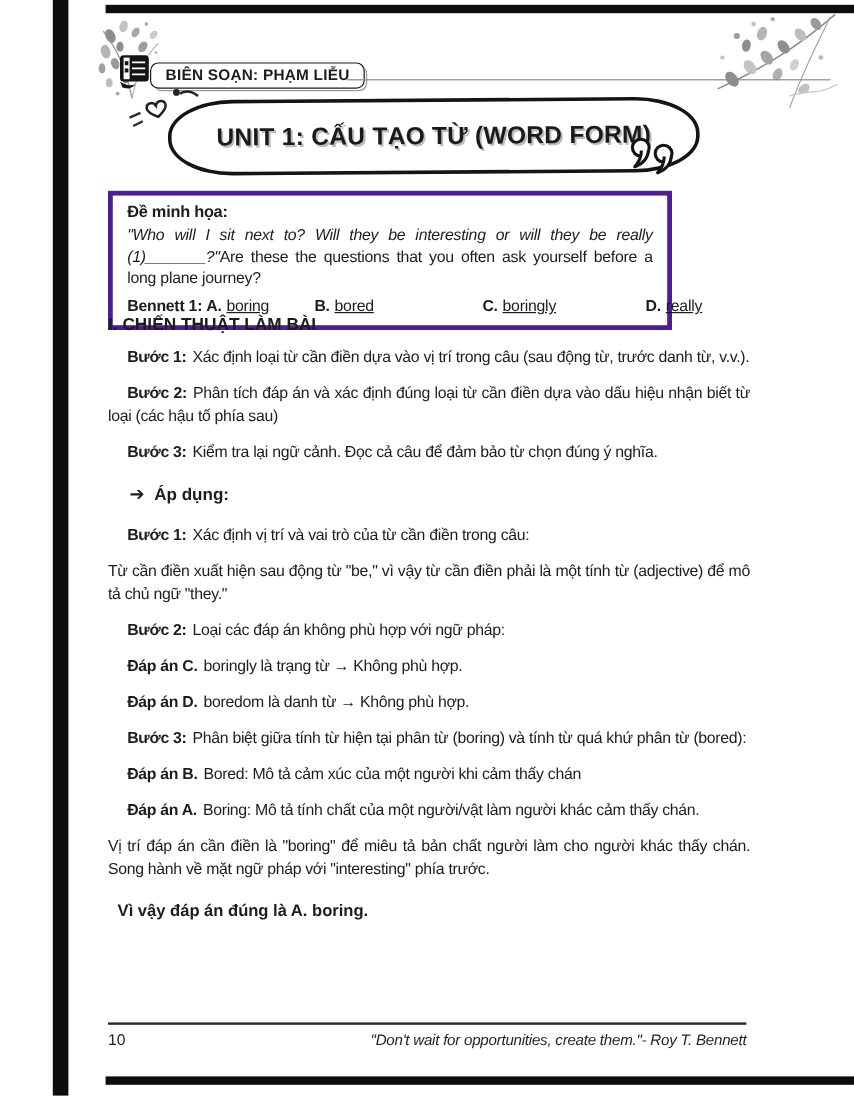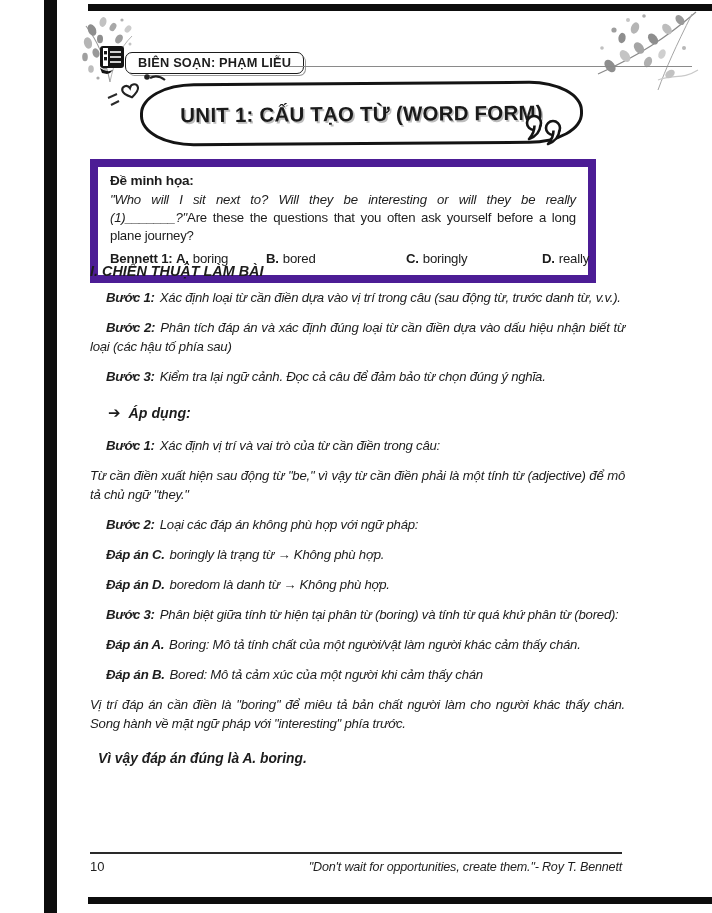--- a/index.html
+++ b/index.html
@@ -34,32 +34,32 @@
     transform:rotate(-.4deg);background:#fff;
   }
   .bubble-title{
     font-weight:bold;font-size:20.5px;letter-spacing:.2px;color:#1a1a1a;
     text-shadow:1.6px 1.8px 0 #bdbdbd;white-space:nowrap;
   }
   .heart-deco{position:absolute;left:106px;top:71px;}
   .quote-deco{position:absolute;left:524px;top:113px;}
   
   .example-box{
-    position:absolute;left:90px;top:159px;width:506px;box-sizing:border-box;
-    border:8px solid #4c1d95;background:#fff;padding:6px 12px 9px 12px;
+    position:absolute;left:90px;top:159px;width:470px;box-sizing:border-box;
+    border:4px solid #4c1d95;background:#fff;padding:6px 12px 9px 12px;
     font-size:13.2px;letter-spacing:-.2px;
   }
   .example-box .bx-head{font-weight:bold;font-size:13.6px;margin:0 0 3px 0;}
   .example-box .bx-quote{margin:0;text-align:justify;line-height:18px;}
   .opts{display:grid;grid-template-columns:156px 140px 136px auto;margin-top:6px;white-space:nowrap;}
   .opts .qlab{font-weight:bold;}
   .opts b{font-weight:bold;}
-  .opts .opt-text{margin-left:4px;}
+  .opts .opt-text{margin-left:4px;text-decoration:underline;}
   
-  .section{position:absolute;left:90px;width:535px;font-size:13.2px;letter-spacing:-.25px;line-height:19px;font-style:italic;}
+  .section{position:absolute;left:90px;width:535px;font-size:13.2px;letter-spacing:-.25px;line-height:19px;}
   .sec-strategy{top:262px;}
   .sec-apply{top:403px;}
   .sec-head{font-weight:bold;font-size:14.4px;letter-spacing:0;margin:0 0 7px 0;}
   .para{margin:0 0 11px 0;text-align:justify;}
   .lead{font-weight:bold;margin-right:5px;margin-left:16px;}
   .apply-head{font-weight:bold;font-size:14.2px;letter-spacing:0;margin:0 0 13px 18px;}
   .arrow-glyph{margin-right:8px;font-size:15px;}
   .conclusion{font-weight:bold;font-size:13.8px;letter-spacing:0;margin:16px 0 0 8px;}
   
   .footer-line{position:absolute;left:90px;top:852px;width:532px;height:2px;background:#2a2a2a;}
@@ -177,22 +177,22 @@
 </div>
 
 <div class="section sec-apply">
   <p class="apply-head"><span class="arrow-glyph">➔</span><span>Áp dụng:</span></p>
   <p class="para"><b class="lead">Bước 1:</b><span>Xác định vị trí và vai trò của từ cần điền trong câu:</span></p>
   <p class="para"><span>Từ cần điền xuất hiện sau động từ "be," vì vậy từ cần điền phải là một tính từ (adjective) để mô tả chủ ngữ "they."</span></p>
   <p class="para"><b class="lead">Bước 2:</b><span>Loại các đáp án không phù hợp với ngữ pháp:</span></p>
   <p class="para"><b class="lead">Đáp án C.</b><span>boringly là trạng từ → Không phù hợp.</span></p>
   <p class="para"><b class="lead">Đáp án D.</b><span>boredom là danh từ → Không phù hợp.</span></p>
   <p class="para"><b class="lead">Bước 3:</b><span>Phân biệt giữa tính từ hiện tại phân từ (boring) và tính từ quá khứ phân từ (bored):</span></p>
+  <p class="para"><b class="lead">Đáp án B.</b><span>Bored: Mô tả cảm xúc của một người khi cảm thấy chán</span></p>
   <p class="para"><b class="lead">Đáp án A.</b><span>Boring: Mô tả tính chất của một người/vật làm người khác cảm thấy chán.</span></p>
-  <p class="para"><b class="lead">Đáp án B.</b><span>Bored: Mô tả cảm xúc của một người khi cảm thấy chán</span></p>
   <p class="para"><span>Vị trí đáp án cần điền là "boring" để miêu tả bản chất người làm cho người khác thấy chán. Song hành về mặt ngữ pháp với "interesting" phía trước.</span></p>
   <p class="conclusion">Vì vậy đáp án đúng là A. boring.</p>
 </div>
 
 <div class="footer-line"></div>
 <div class="footer-row">
   <span class="page-num">10</span>
   <span class="footer-quote">"Don't wait for opportunities, create them."- Roy T. Bennett</span>
 </div>
 

